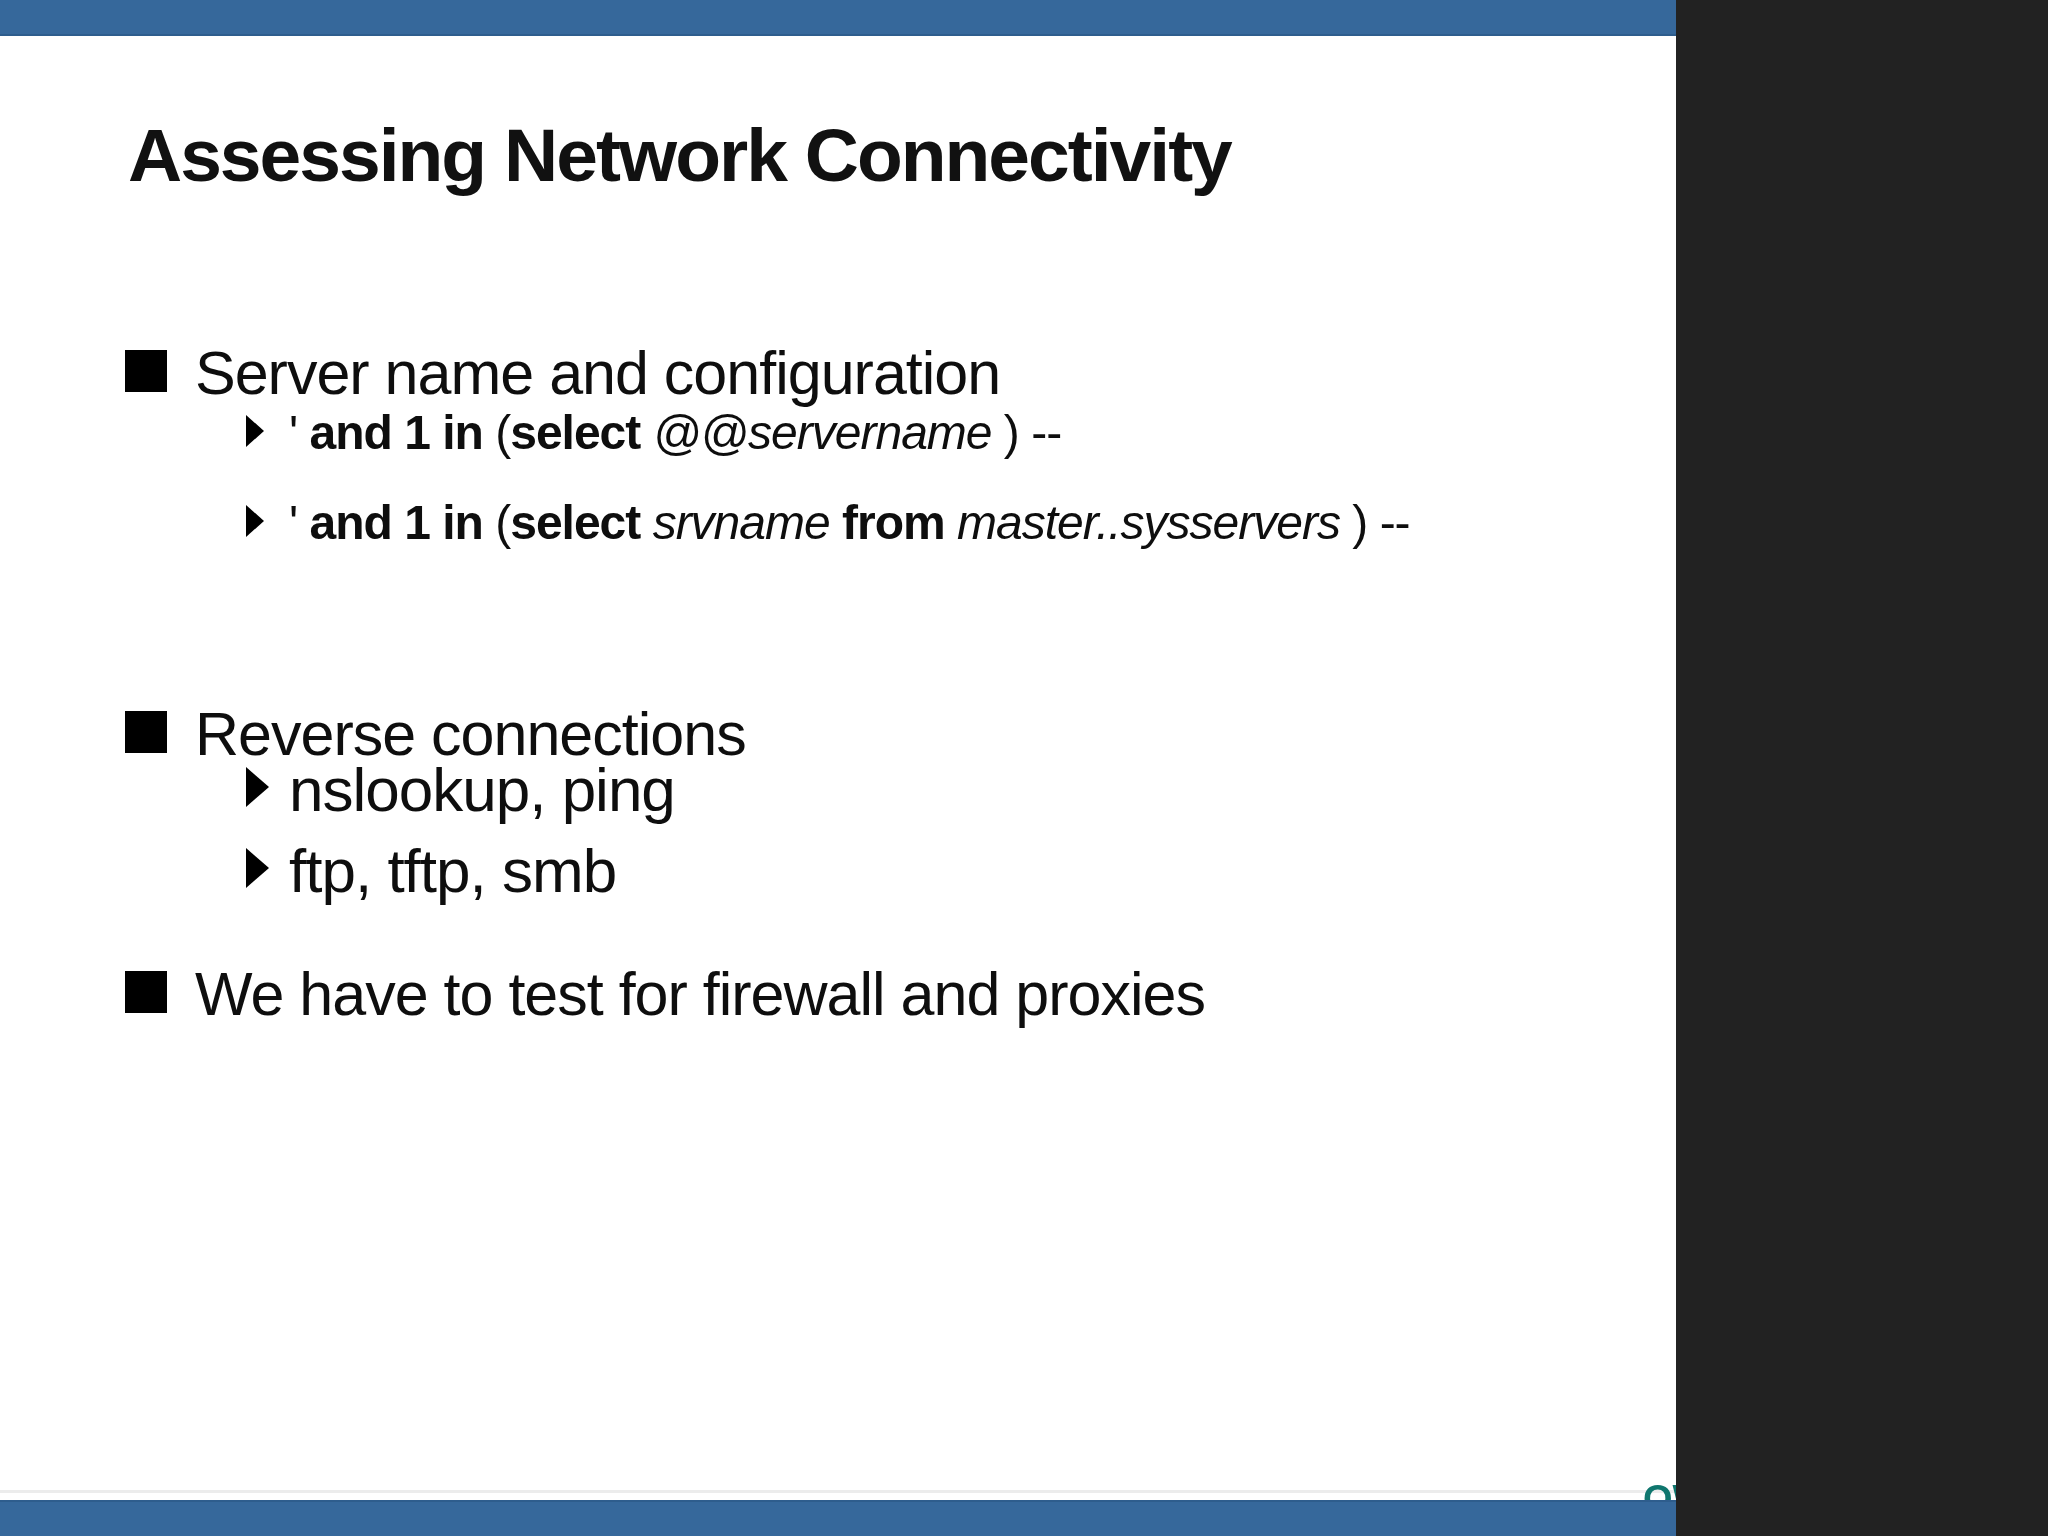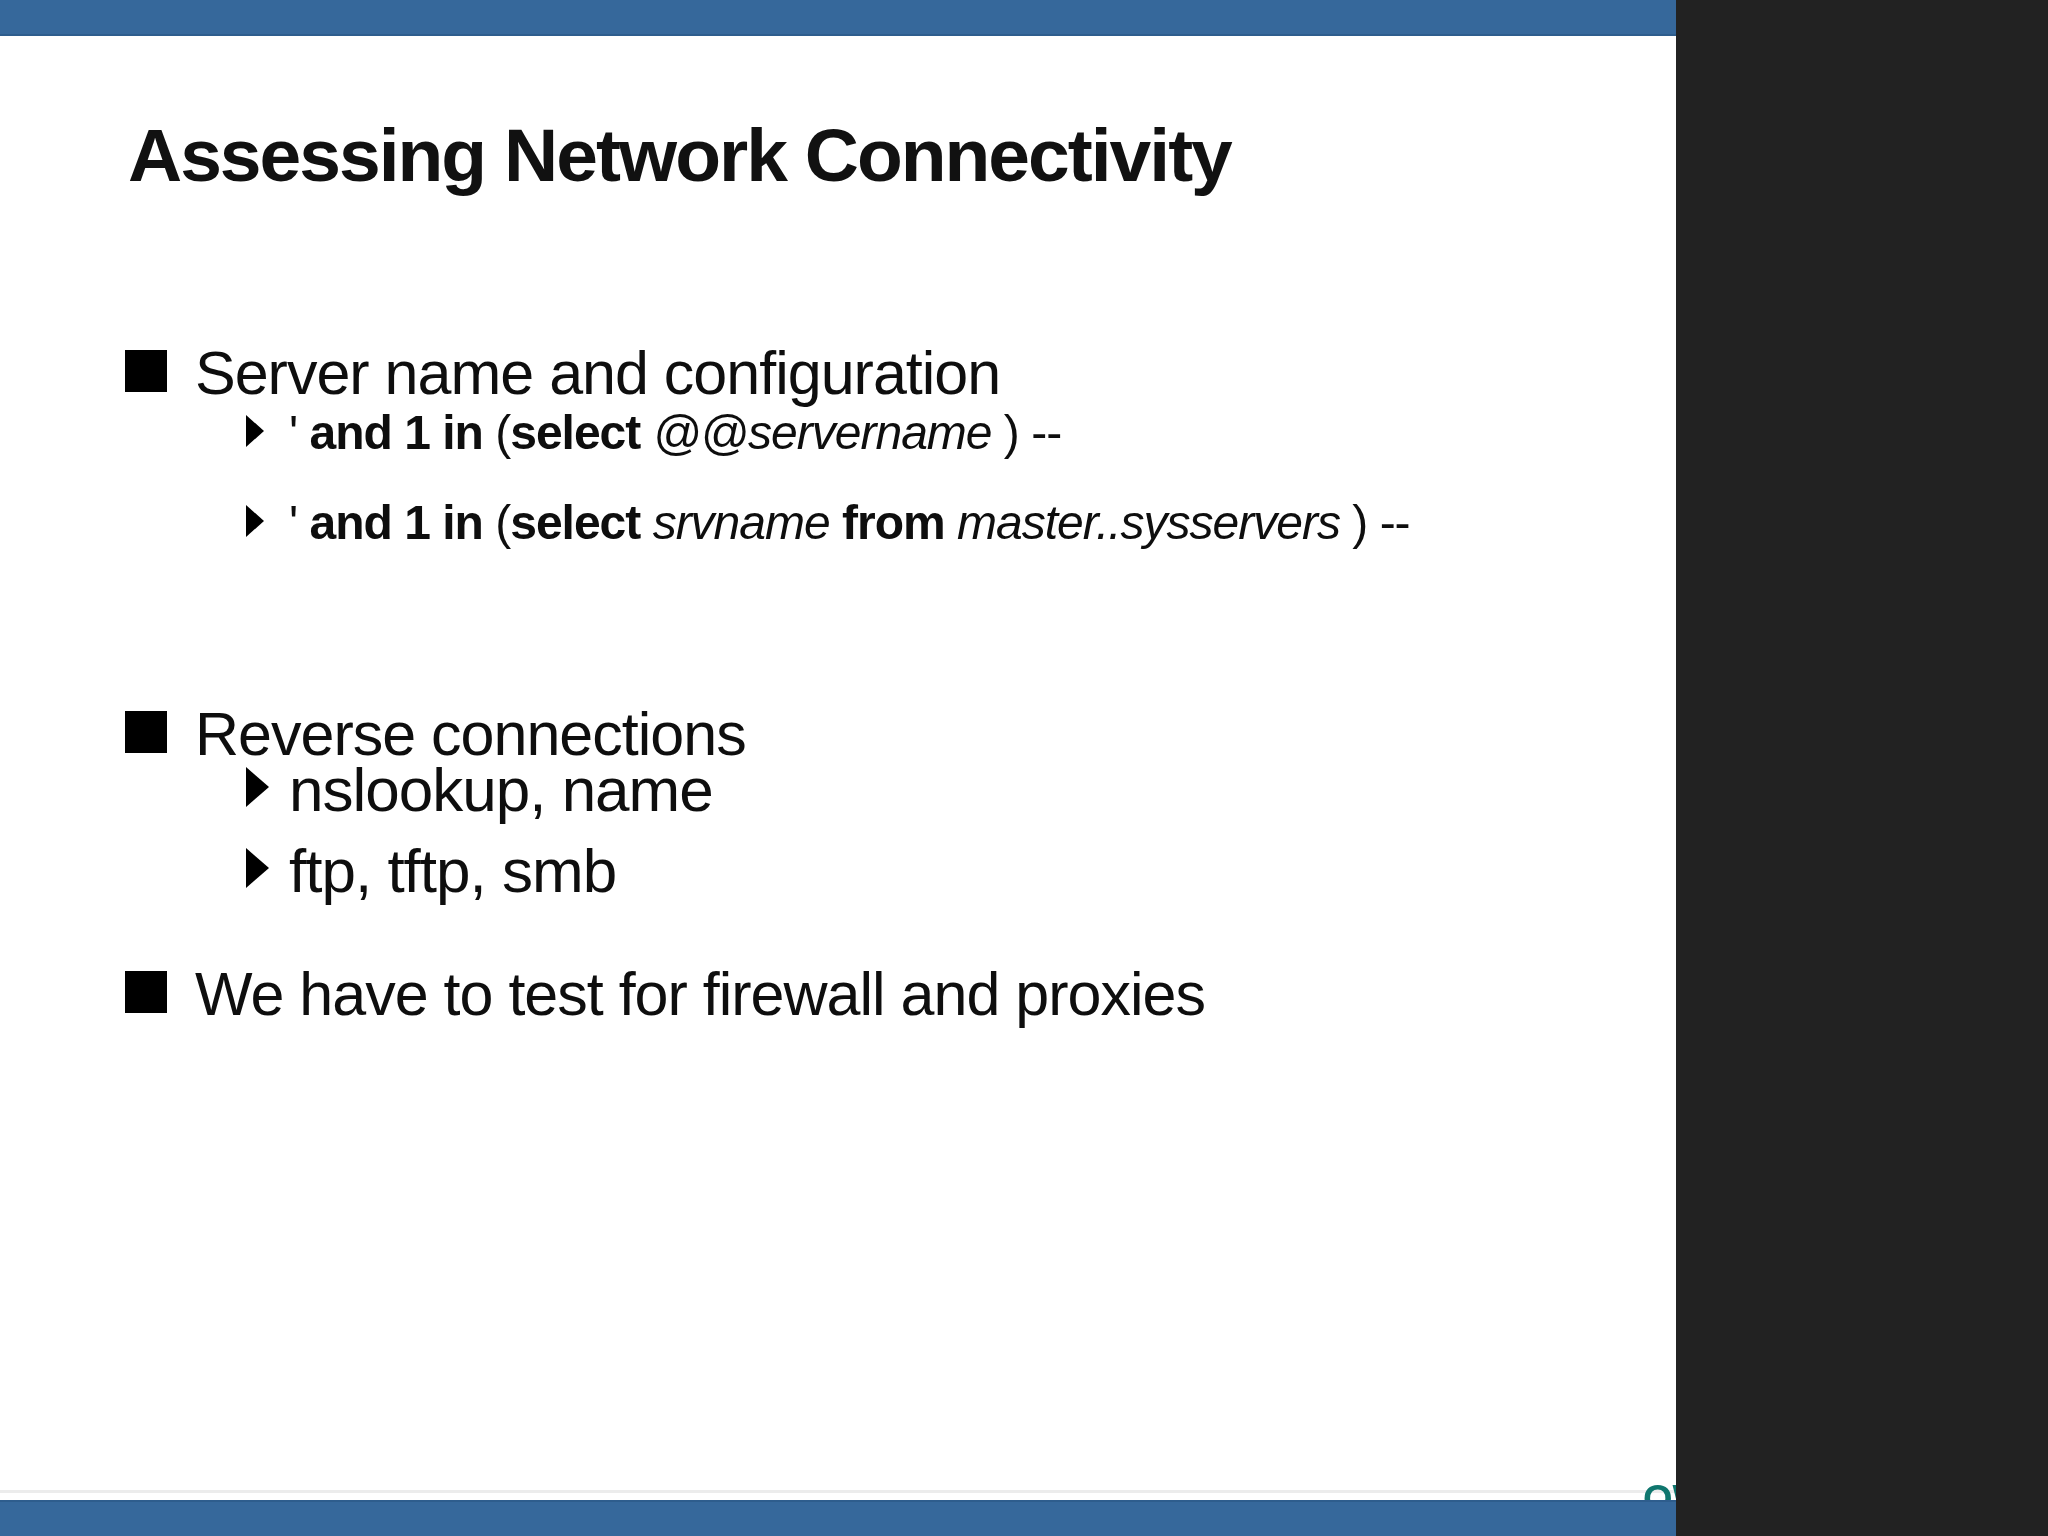--- a/index.html
+++ b/index.html
@@ -90,21 +90,21 @@
   </div>
 
 
   <div class="line l1" style="top:673px">
     <span class="sq"></span>
     <span class="txt">Reverse connections</span>
   </div>
 
   <div class="line l2" style="top:757px">
     <span class="tri big"></span>
-    <span class="txt">nslookup, name</span>
+    <span class="txt">nslookup, ping</span>
   </div>
 
   <div class="line l2" style="top:838px">
     <span class="tri big"></span>
     <span class="txt">ftp, tftp, smb</span>
   </div>
 
   <div class="line l1" style="top:933px">
     <span class="sq"></span>
     <span class="txt">We have to test for firewall and proxies</span>

